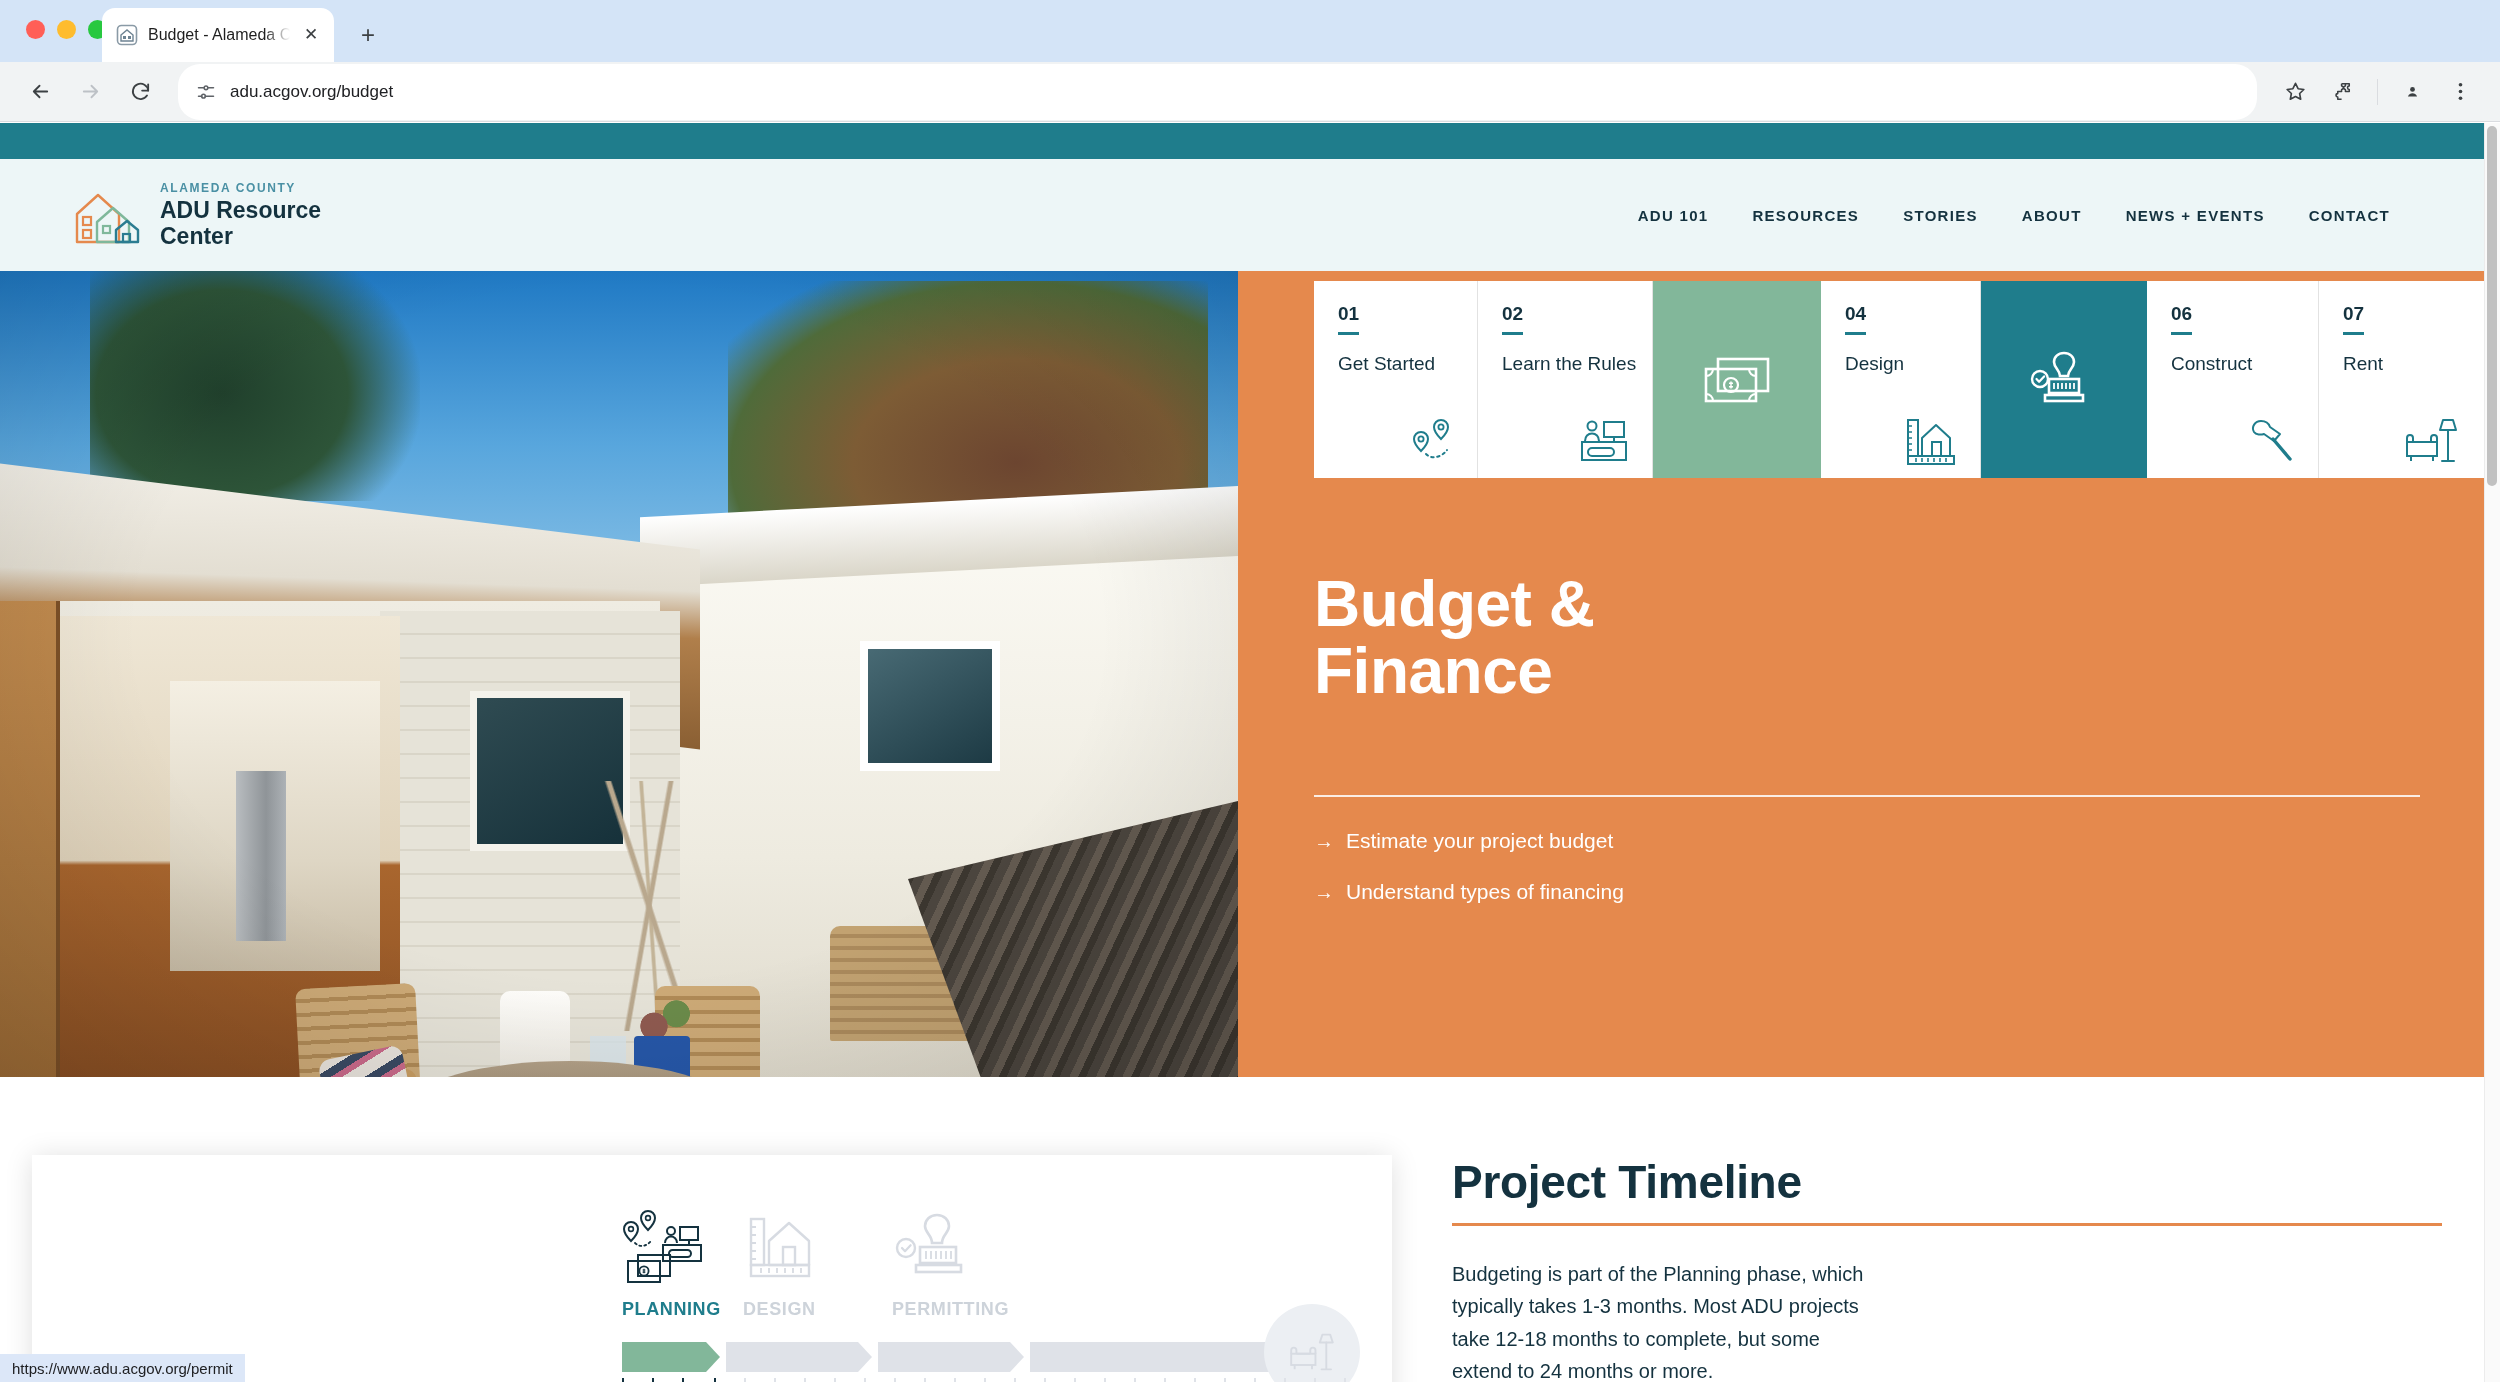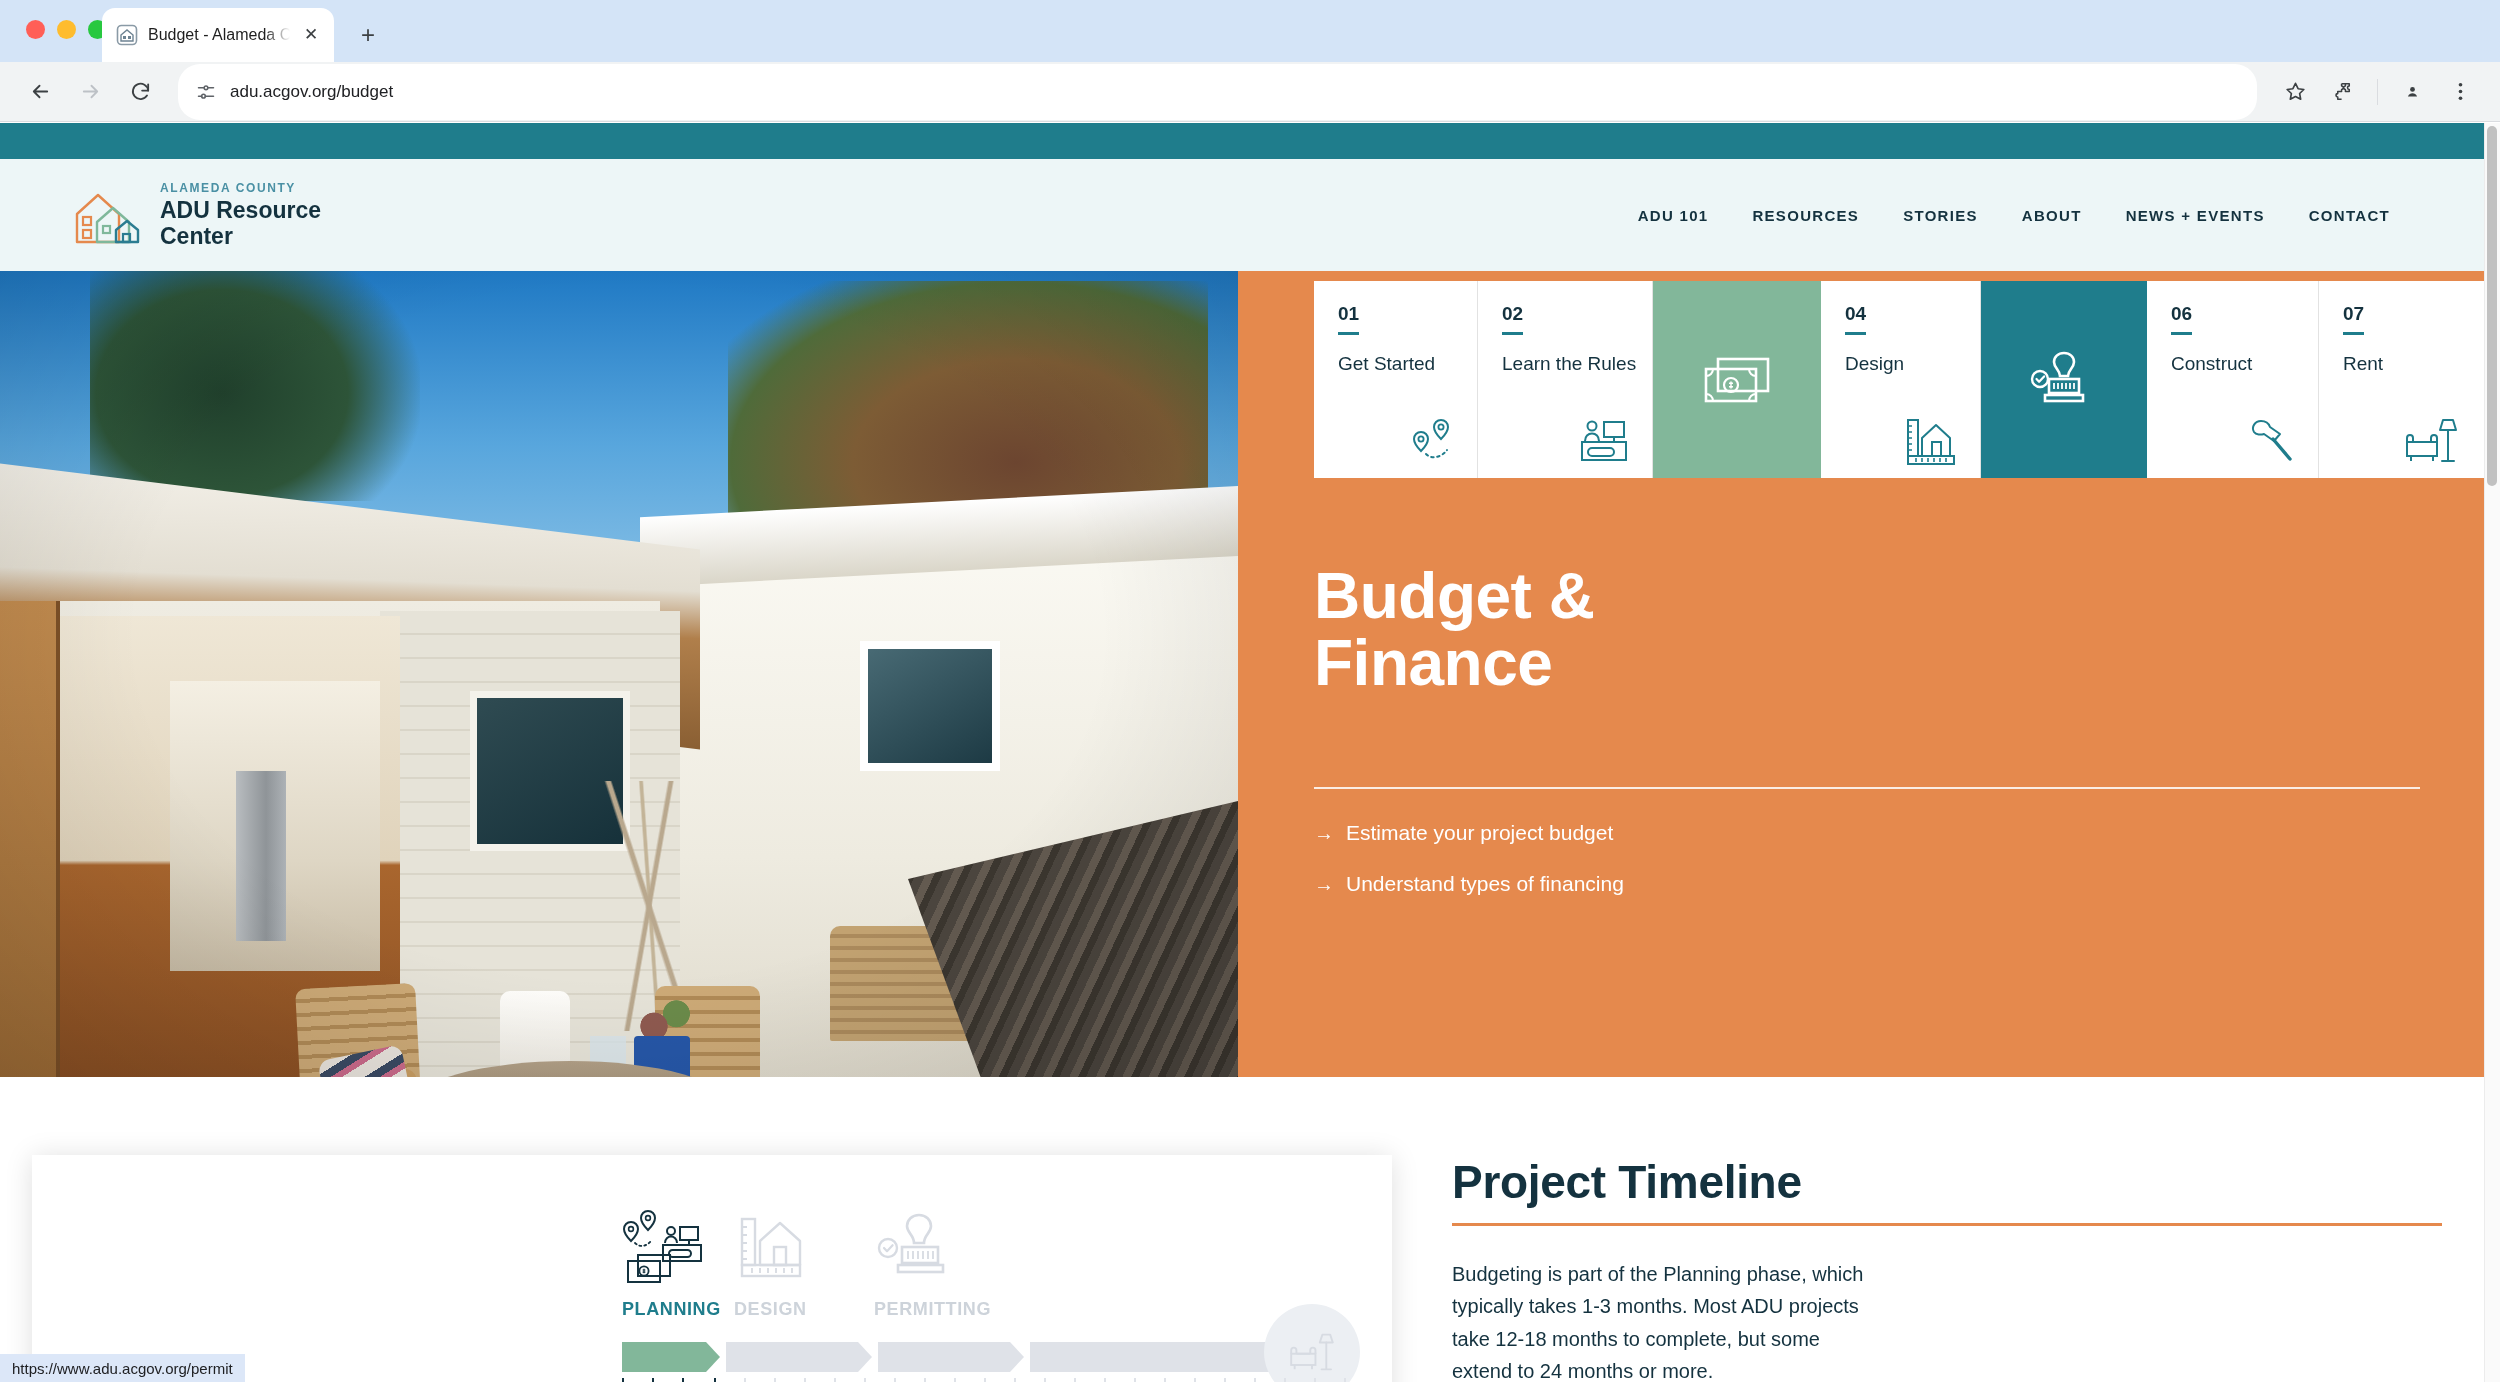--- a/index.html
+++ b/index.html
@@ -192,37 +192,37 @@
   .step-icon {
     position: absolute; right: 18px; bottom: 12px; width: 60px; height: 52px;
     color: #1f7d8c;
   }
   .step.active-green .step-icon, .step.active-teal .step-icon {
     color: #ffffff; left: 50%; top: 50%; right: auto; bottom: auto;
     transform: translate(-50%,-50%); width: 82px; height: 70px;
   }
 
   
-  .hero-copy { position: absolute; left: 76px; top: 292px; right: 64px; }
+  .hero-copy { position: absolute; left: 76px; top: 300px; right: 64px; }
   .hero-title {
     font-size: 64px; font-weight: bold; color: #ffffff; line-height: 1.05;
     letter-spacing: -0.5px; max-width: 520px;
   }
   .hero-rule { height: 2px; background: rgba(255,255,255,0.85); margin: 90px 0 32px 0; }
   .hero-link { font-size: 21px; color: #ffffff; margin-bottom: 27px; display: flex; gap: 12px; align-items: baseline; }
   .hero-link .arw { font-size: 20px; }
 
   
   .lower { position: relative; height: 420px; background: #ffffff; }
   .tl-card {
     position: absolute; left: 32px; top: 78px; width: 1360px; height: 340px;
     background: #ffffff; box-shadow: 0 2px 26px rgba(0,0,0,0.13);
   }
   .tl-inner { position: relative; padding: 46px 40px 0 590px; }
-  .tl-phases { display: flex; align-items: center; gap: 0; position: relative; }
+  .tl-phases { display: flex; align-items: center; gap: 9px; position: relative; }
   .phase { position: relative; }
   .phase-icons { height: 86px; display: flex; align-items: flex-end; gap: 4px; color: #d7dbe2; }
   .phase.current .phase-icons { color: #14323f; }
   .phase-name {
     margin-top: 12px; font-size: 18px; font-weight: bold; letter-spacing: 0.6px;
     color: #cdd3da;
   }
   .phase.current .phase-name { color: #1f7d8c; }
   .phase-hl {
     position: absolute; left: -14px; top: -22px; width: 96px; bottom: -48px;

